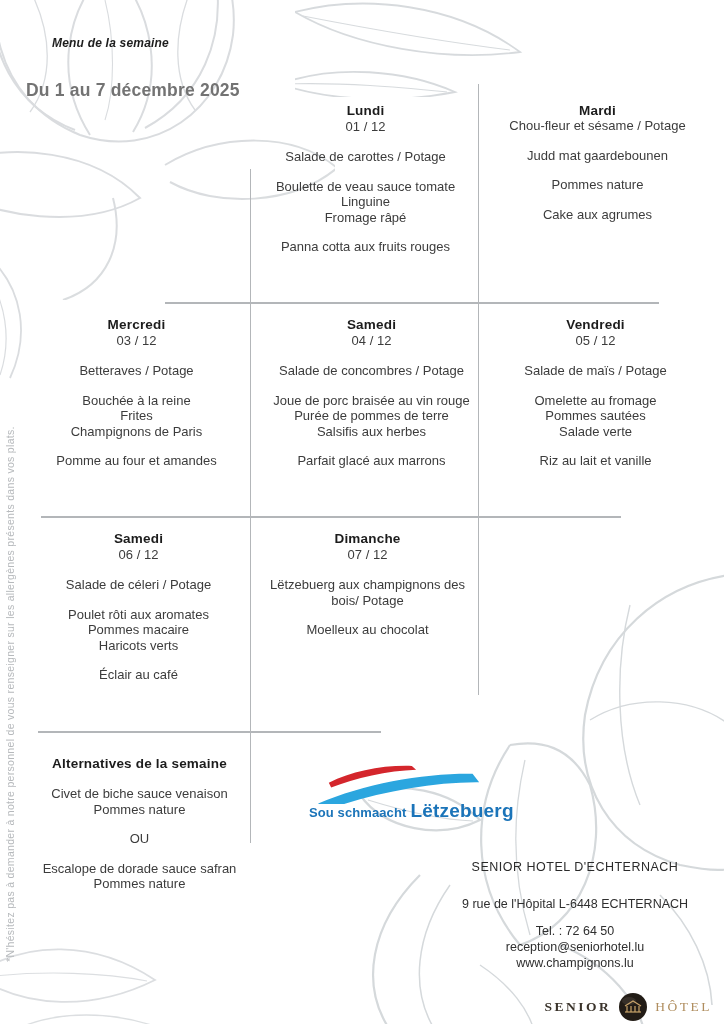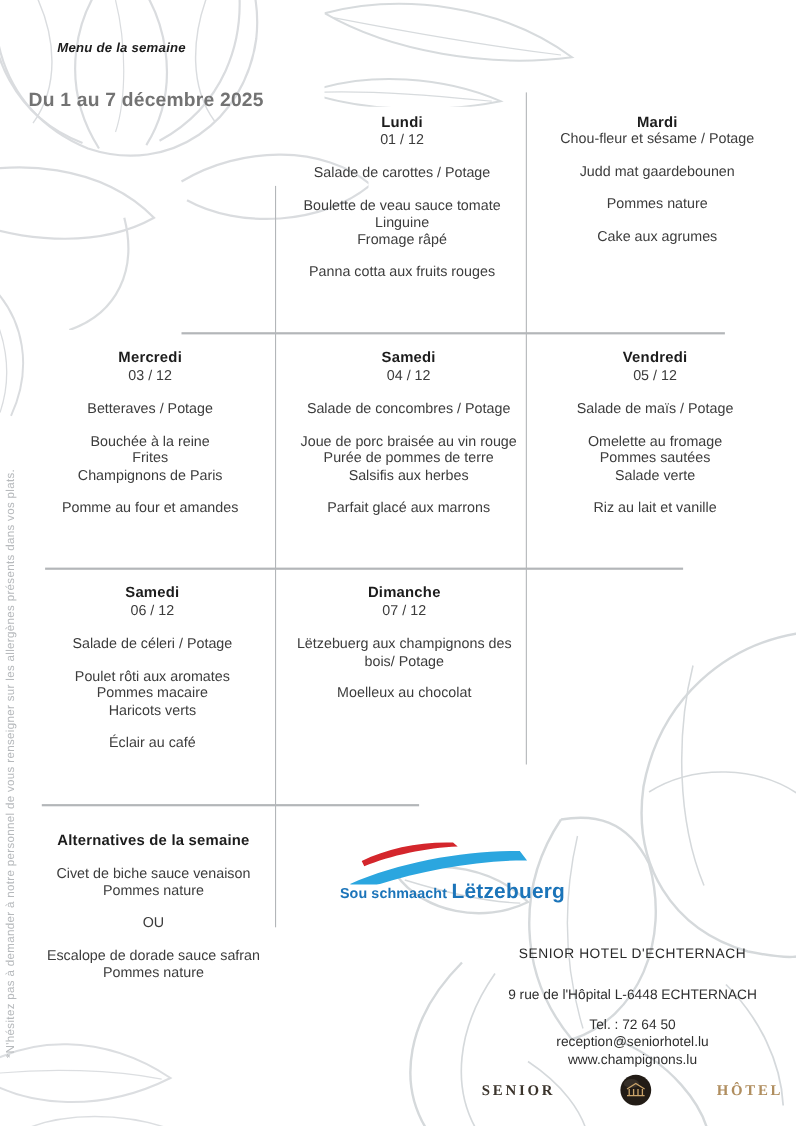--- a/index.html
+++ b/index.html
@@ -60,24 +60,24 @@
   .lux-big{font-size:19px;font-weight:bold;color:#1b74b9;margin-left:4px;letter-spacing:.2px;}
 
   
   .contact{position:absolute;left:438px;top:860px;width:274px;text-align:center;color:#2f2f2f;}
   .contact-name{font-size:12.5px;font-weight:normal;letter-spacing:.5px;color:#2a2a2a;}
   .contact-address{font-size:12.5px;margin-top:23px;}
   .contact-phone{font-size:12.5px;margin-top:13px;text-align:center;}
   .contact-email{font-size:12.5px;margin-top:2px;}
   .contact-web{font-size:12.5px;margin-top:2px;}
 
-  .hotel-logo{display:flex;align-items:center;justify-content:space-between;gap:7px;margin-top:6px;}
+  .hotel-logo{display:flex;align-items:center;justify-content:flex-end;gap:7px;margin-top:22px;}
   .hotel-logo-left{font-family:"Liberation Serif", serif;font-size:13.5px;font-weight:600;
     letter-spacing:2.5px;color:#3b342c;}
-  .hotel-logo-right{font-family:"Liberation Serif", serif;font-size:13.5px;font-weight:700;
+  .hotel-logo-right{font-family:"Liberation Serif", serif;font-size:13.5px;font-weight:400;
     letter-spacing:2.5px;color:#b08e5f;}
 </style>
 </head>
 <body>
 
 <svg class="deco" style="left:-45px;top:-60px" width="380" height="360" viewBox="0 0 380 360">
   <g fill="none" stroke="#d6d9dc" stroke-width="2" opacity="0.9">
     <path d="M60,-20 C20,70 40,160 125,195 C200,220 268,170 278,95 C284,40 255,-10 220,-35"></path>
     <path d="M135,195 C100,140 108,70 155,25 C200,70 210,140 178,192"></path>
     <path d="M120,190 C62,168 28,110 40,42"></path>

